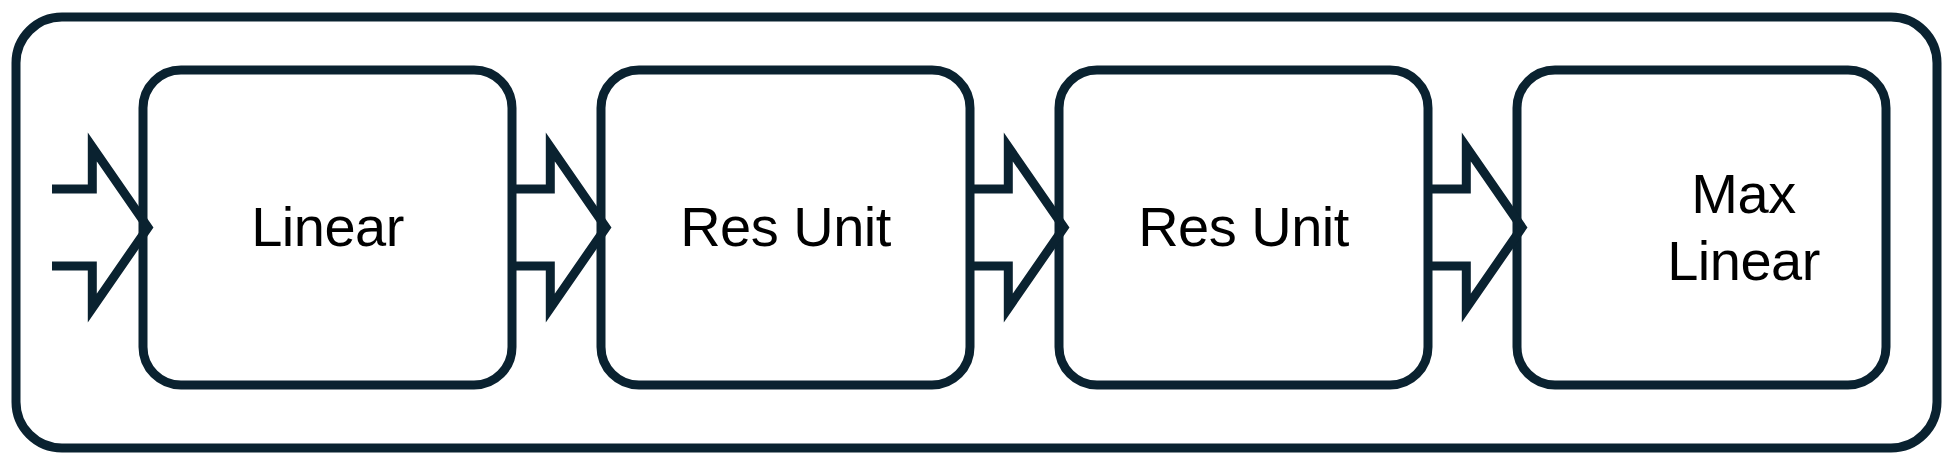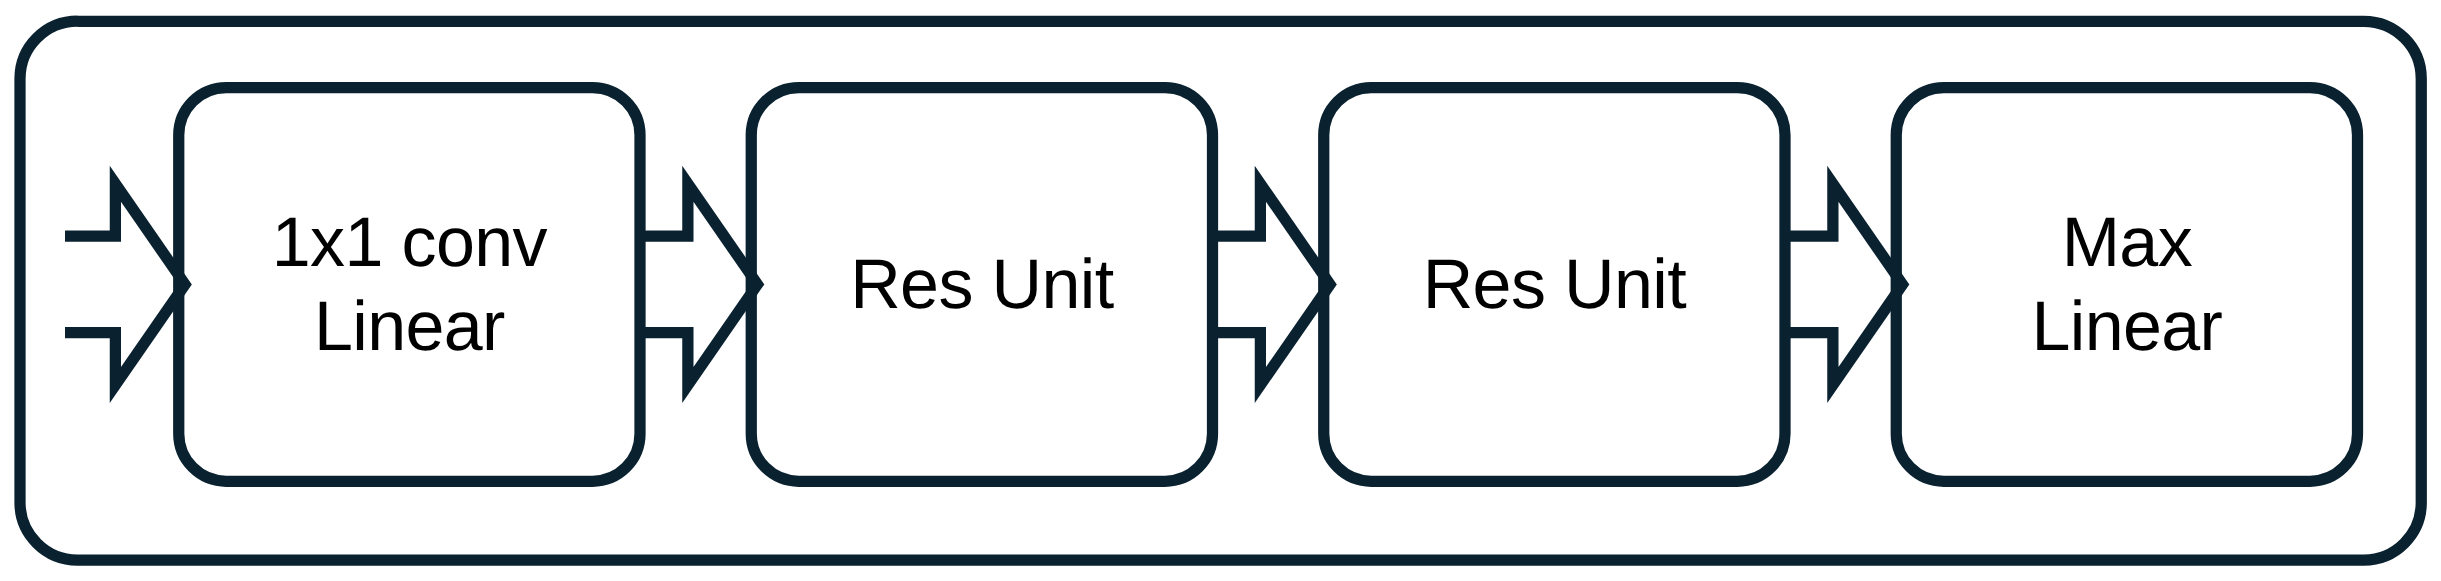--- a/index.html
+++ b/index.html
@@ -61,27 +61,26 @@
 
     <g class="js-arrows">
         <polyline points="52.0,188.9 92.3,188.9 92.3,147.0 148.0,227.5 92.3,308.0 92.3,266.1 52.0,266.1" fill="none" stroke="#0a2230" stroke-width="9" stroke-linejoin="miter" stroke-linecap="butt"></polyline>
         <polyline points="510.0,188.9 550.3,188.9 550.3,147.0 606.0,227.5 550.3,308.0 550.3,266.1 510.0,266.1" fill="none" stroke="#0a2230" stroke-width="9" stroke-linejoin="miter" stroke-linecap="butt"></polyline>
         <polyline points="968.0,188.9 1008.3,188.9 1008.3,147.0 1064.0,227.5 1008.3,308.0 1008.3,266.1 968.0,266.1" fill="none" stroke="#0a2230" stroke-width="9" stroke-linejoin="miter" stroke-linecap="butt"></polyline>
         <polyline points="1426.0,188.9 1466.3,188.9 1466.3,147.0 1522.0,227.5 1466.3,308.0 1466.3,266.1 1426.0,266.1" fill="none" stroke="#0a2230" stroke-width="9" stroke-linejoin="miter" stroke-linecap="butt"></polyline>
       </g>
   </svg>
 
   <div class="stage-label" id="label-0" style="left: 143px; top: 70px; width: 369px; height: 315px; color: rgb(0, 0, 0);">
-      <span class="line">1x1 conv</span>
       <span class="line">Linear</span>
     </div>
   <div class="stage-label" id="label-1" style="left: 601px; top: 70px; width: 369px; height: 315px; color: rgb(0, 0, 0);">
       <span class="line">Res Unit</span>
     </div>
   <div class="stage-label" id="label-2" style="left: 1059px; top: 70px; width: 369px; height: 315px; color: rgb(0, 0, 0);">
       <span class="line">Res Unit</span>
     </div>
-  <div class="stage-label" id="label-3" style="left: 1517px; top: 70px; width: 369px; height: 315px; color: rgb(0, 0, 0);">
+  <div class="stage-label" id="label-3" style="left: 1559px; top: 70px; width: 369px; height: 315px; color: rgb(0, 0, 0);">
       <span class="line">Max</span>
       <span class="line">Linear</span>
     </div>
 
 </div>
 
 </body></html>

